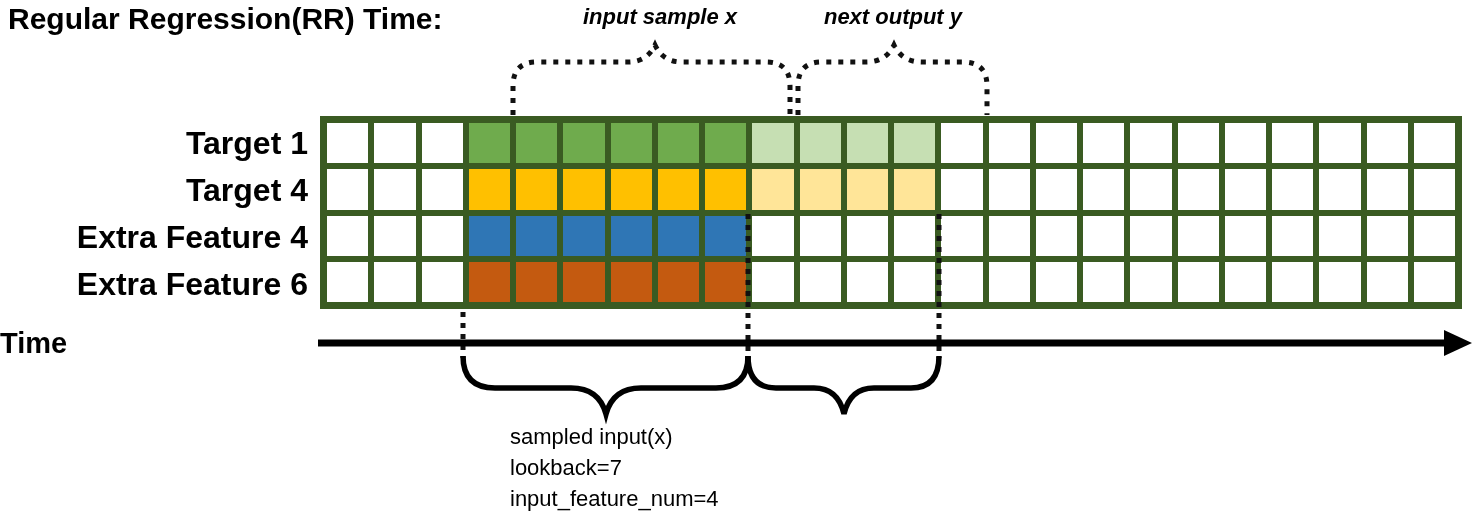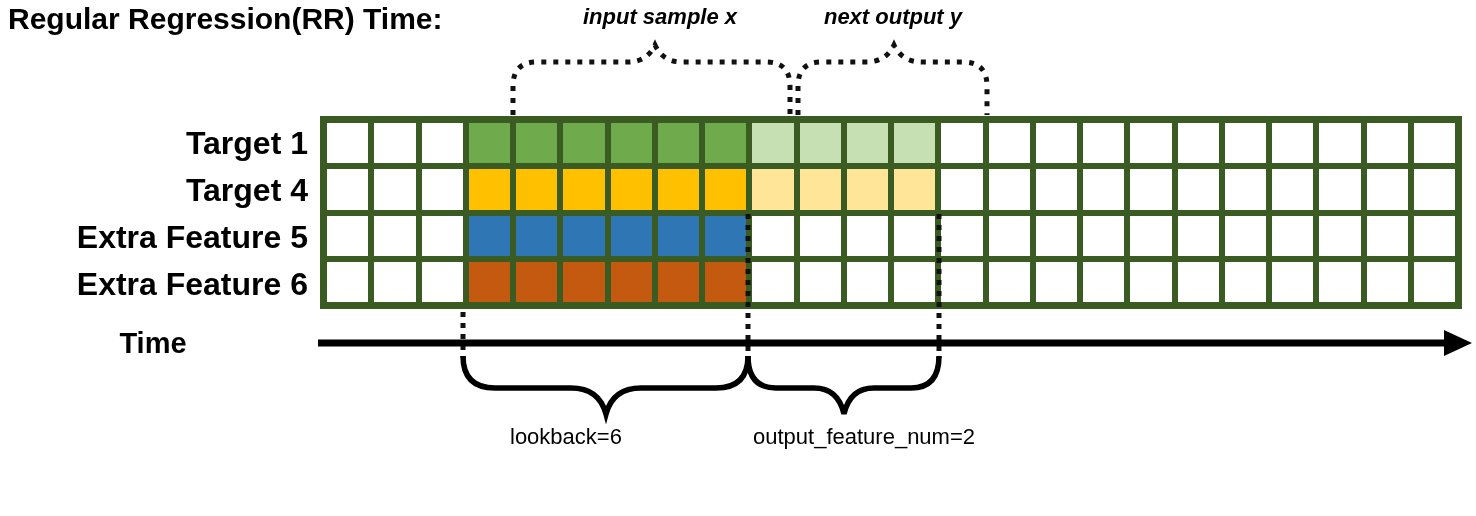--- a/index.html
+++ b/index.html
@@ -43,21 +43,21 @@
   .row-label {
     left: 0; width: 308px;
     text-align: right;
     font-size: 32px; font-weight: 700;
     line-height: 48px; height: 48px;
     white-space: nowrap;
   }
 
   .time-label {
     left: 0; width: 306px; top: 319px;
-    text-align: center;
+    text-align: left;
     font-size: 29px; font-weight: 700;
     line-height: 48px; height: 48px;
   }
 
   .note-block {
     font-size: 22px; font-weight: 400;
     line-height: 31px;
     white-space: nowrap;
   }
   #note-input  { left: 510px; top: 421px; }
@@ -72,21 +72,21 @@
 </head>
 <body>
 
 <div class="abs title">Regular Regression(RR) Time:</div>
 
 <div class="abs brace-label" id="label-next-x">input sample x</div>
 <div class="abs brace-label" id="label-next-y">next output y</div>
 
 <div class="abs row-label" style="top:119px">Target 1</div>
 <div class="abs row-label" style="top:166px">Target 4</div>
-<div class="abs row-label" style="top:213px">Extra Feature 5</div>
+<div class="abs row-label" style="top:213px">Extra Feature 4</div>
 <div class="abs row-label" style="top:260px">Extra Feature 6</div>
 
 <div class="abs sample-grid" style="grid-template-columns: repeat(24, 1fr);">
     <div class="cell"></div>
     <div class="cell"></div>
     <div class="cell"></div>
     <div class="cell" style="background: rgb(111, 171, 77);"></div>
     <div class="cell" style="background: rgb(111, 171, 77);"></div>
     <div class="cell" style="background: rgb(111, 171, 77);"></div>
     <div class="cell" style="background: rgb(111, 171, 77);"></div>
@@ -177,24 +177,25 @@
     <div class="cell"></div>
     <div class="cell"></div>
     <div class="cell"></div>
     <div class="cell"></div>
     <div class="cell"></div>
   </div>
 
 <div class="abs time-label">Time</div>
 
 <div class="abs note-block" id="note-input">
-  <div>lookback=6</div>
+  <div>sampled input(x)</div>
+  <div>lookback=7</div>
+  <div>input_feature_num=4</div>
 </div>
 <div class="abs note-block" id="note-output">
-  <div>output_feature_num=2</div>
 </div>
 
 <svg class="abs overlay" viewBox="0 0 1476 516" xmlns="http://www.w3.org/2000/svg">
 
   <path d="M 513 115 L 513 86 Q 513 62 537 62 L 628 62 Q 647 62 655 45 Q 663 62 682 62 L 766 62 Q 790 62 790 86 L 790 115" fill="none" stroke="#111111" stroke-width="5" stroke-dasharray="5 7"></path>
 
   <path d="M 798 115 L 798 86 Q 798 62 822 62 L 866 62 Q 886 62 894 45 Q 902 62 922 62 L 963 62 Q 987 62 987 86 L 987 115" fill="none" stroke="#111111" stroke-width="5" stroke-dasharray="5 7"></path>
 
   <path d="M 463 312 L 463 358" fill="none" stroke="#111111" stroke-width="5" stroke-dasharray="5 6"></path>
   <path d="M 748 214 L 748 358" fill="none" stroke="#111111" stroke-width="5" stroke-dasharray="5 6"></path>

